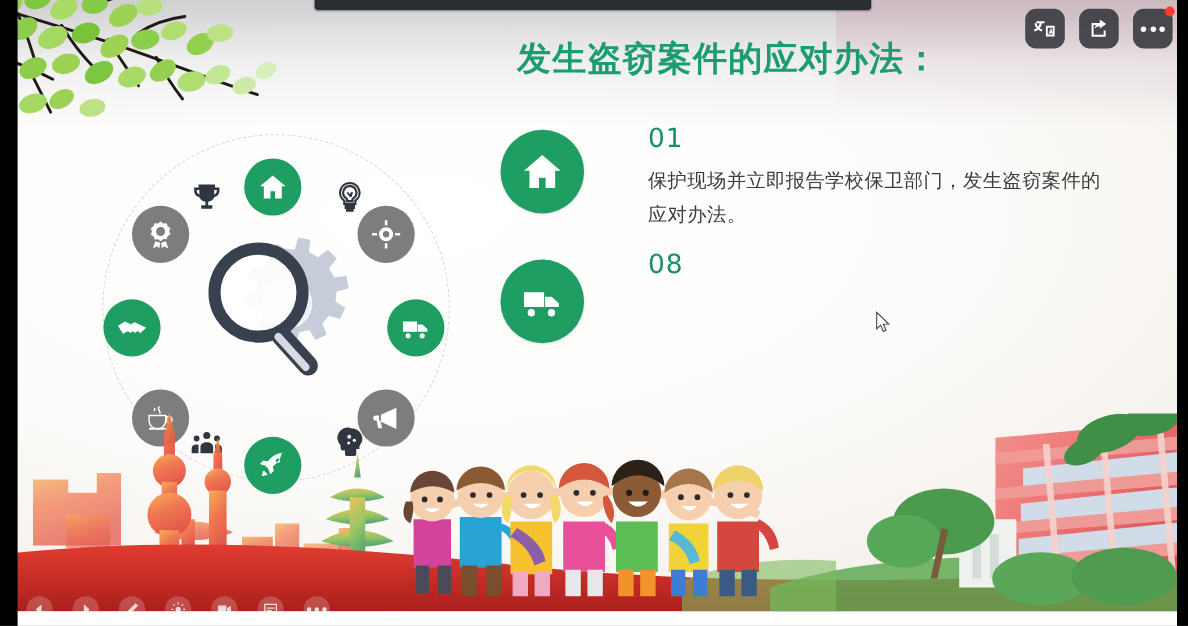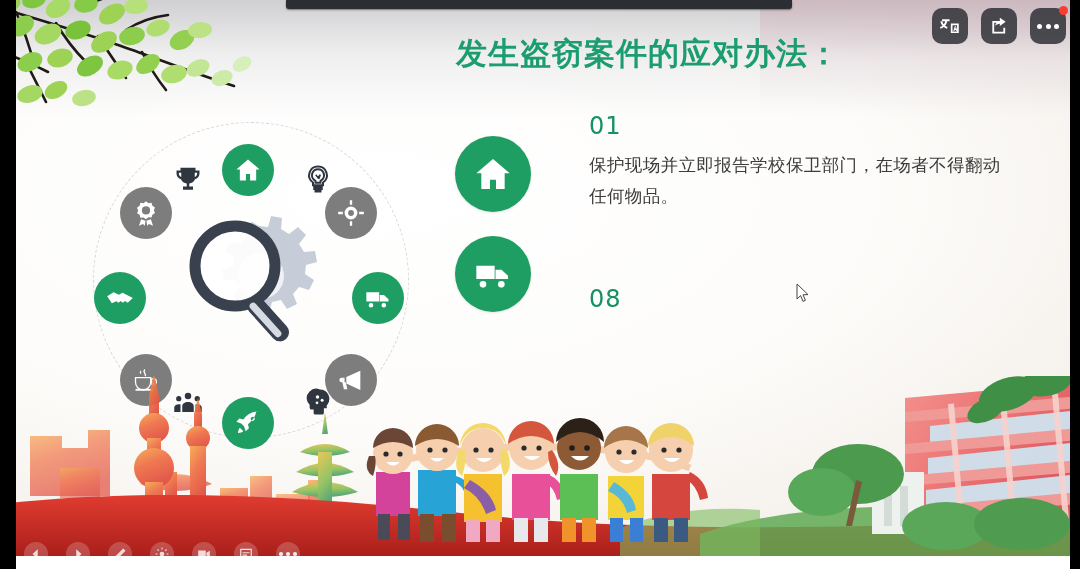--- a/index.html
+++ b/index.html
@@ -30,27 +30,27 @@
 
   
   .notch{ position:absolute; left:286px; top:0; width:506px; height:9px;
           background:#2b2f33; border-radius:0 0 3px 3px; z-index:55;
           box-shadow:0 1px 2px rgba(0,0,0,.45); }
 
   
   .branch{ position:absolute; left:-14px; top:-10px; width:310px; height:135px; }
 
   
-  .slide-title{ position:absolute; left:456px; top:33px; width:470px;
+  .slide-title{ position:absolute; left:470px; top:33px; width:470px;
     font-size:31px; letter-spacing:1px; color:#1c9d70; font-weight:600;
     font-family:"DejaVu Sans","Liberation Sans",sans-serif; white-space:nowrap; }
 
   
   .content{ position:absolute; left:455px; top:112px; width:580px; }
-  .row{ position:relative; display:flex; align-items:flex-end; margin-bottom:14px; }
+  .row{ position:relative; display:flex; align-items:flex-start; margin-bottom:14px; }
   .row .badge{ flex:0 0 auto; width:76px; height:76px; border-radius:50%;
       background:#1e9e63; display:flex; align-items:center; justify-content:center;
       box-shadow:0 1px 3px rgba(0,0,0,.10); margin-top:2px; }
   .row .badge svg{ width:40px; height:40px; fill:#fff; }
   .row .txtcol{ margin-left:58px; padding-top:2px; }
   .num{ font-size:24px; color:#159166; font-weight:500; letter-spacing:1px;
         font-family:"DejaVu Sans","Liberation Sans",sans-serif; line-height:1.05; }
   .desc{ margin-top:11px; font-size:17.5px; line-height:31px; color:#3c3c3c;
         font-family:"DejaVu Sans","Liberation Sans",sans-serif;
         width:420px; letter-spacing:.4px; }
@@ -239,21 +239,21 @@
     <div class="content">
 
       <div class="row r1">
         <div class="badge">
           <svg viewBox="0 0 24 24">
               <path d="M12 3 L2 11.5 h3 V21 h5.2 v-5.6h3.6V21H19V11.5h3z"></path>
             </svg>
         </div>
         <div class="txtcol">
           <div class="num">01</div>
-          <div class="desc">保护现场并立即报告学校保卫部门，在场者不得翻动任何物品。</div>
+          <div class="desc">保护现场并立即报告学校保卫部门，发生盗窃案件的应对办法。</div>
         </div>
       </div>
 
       <div class="row r2">
         <div class="badge">
           <svg viewBox="0 0 24 24">
               <path d="M2 7h11v8H2zM13.5 9.5h3.6L21 13v2h-7.5zM6 16.2a2 2 0 1 0 0 4 2 2 0 0 0 0-4zm11 0a2 2 0 1 0 0 4 2 2 0 0 0 0-4z"></path>
             </svg>
         </div>
         <div class="txtcol">

